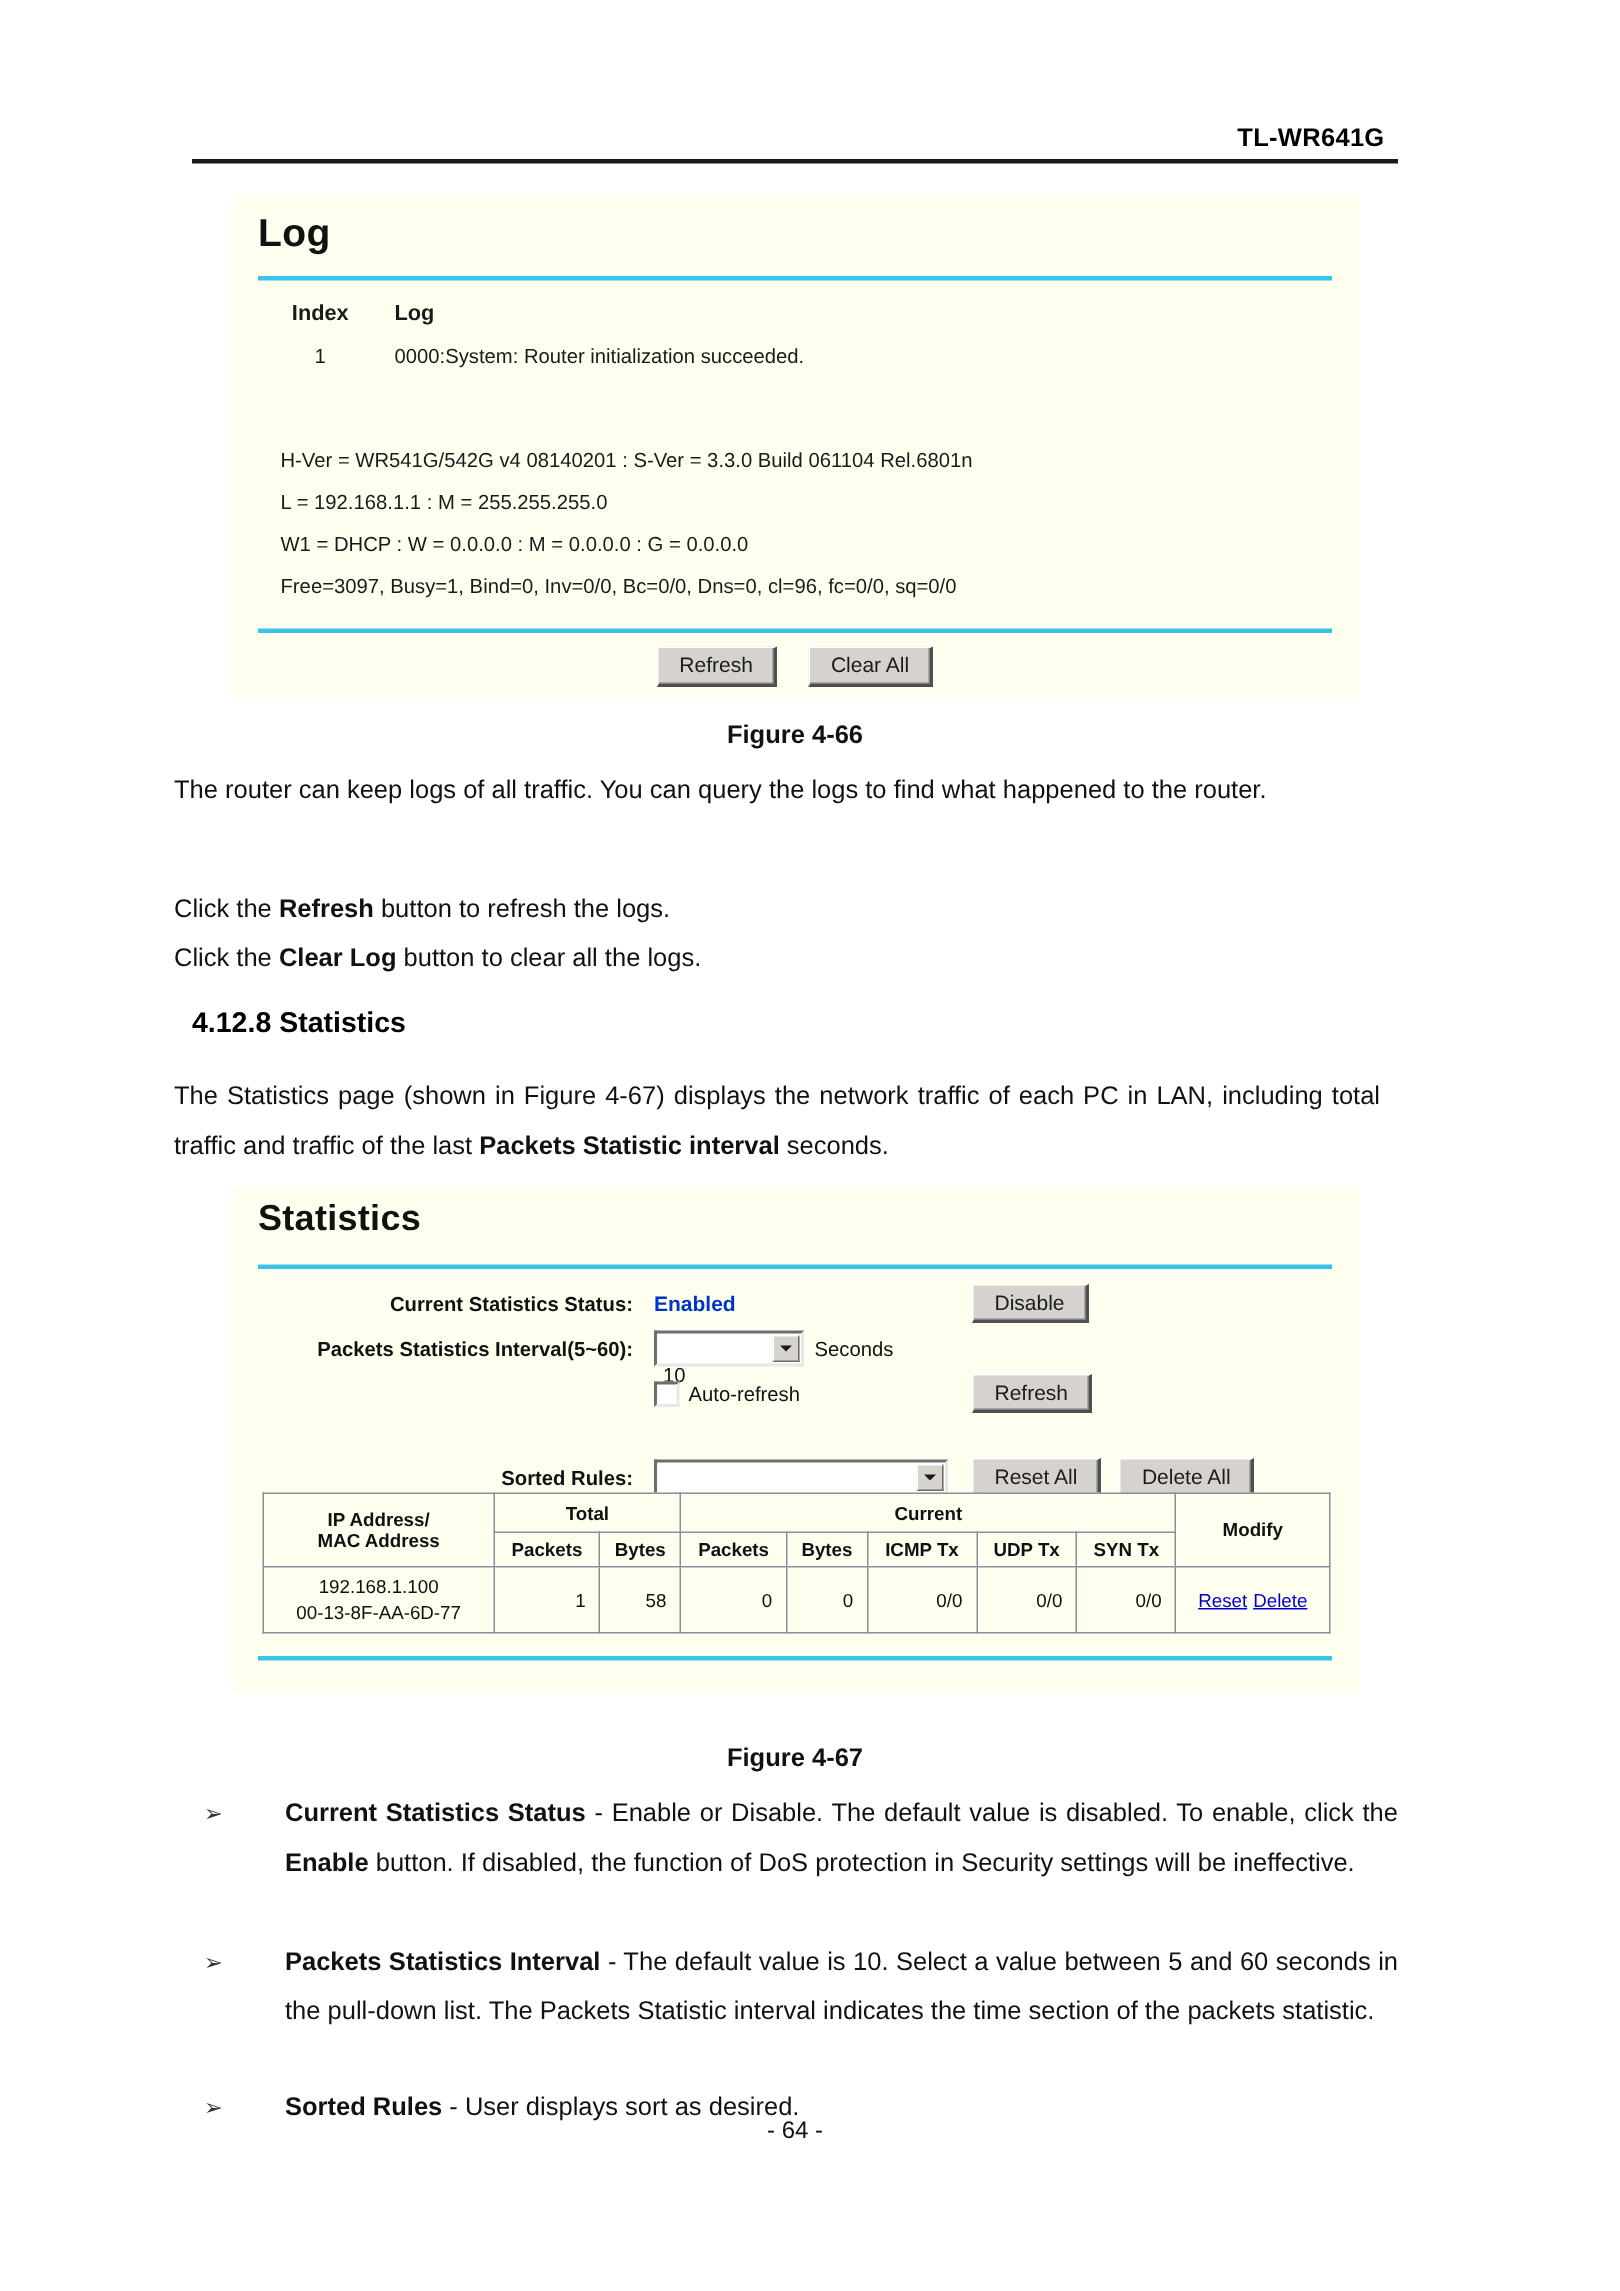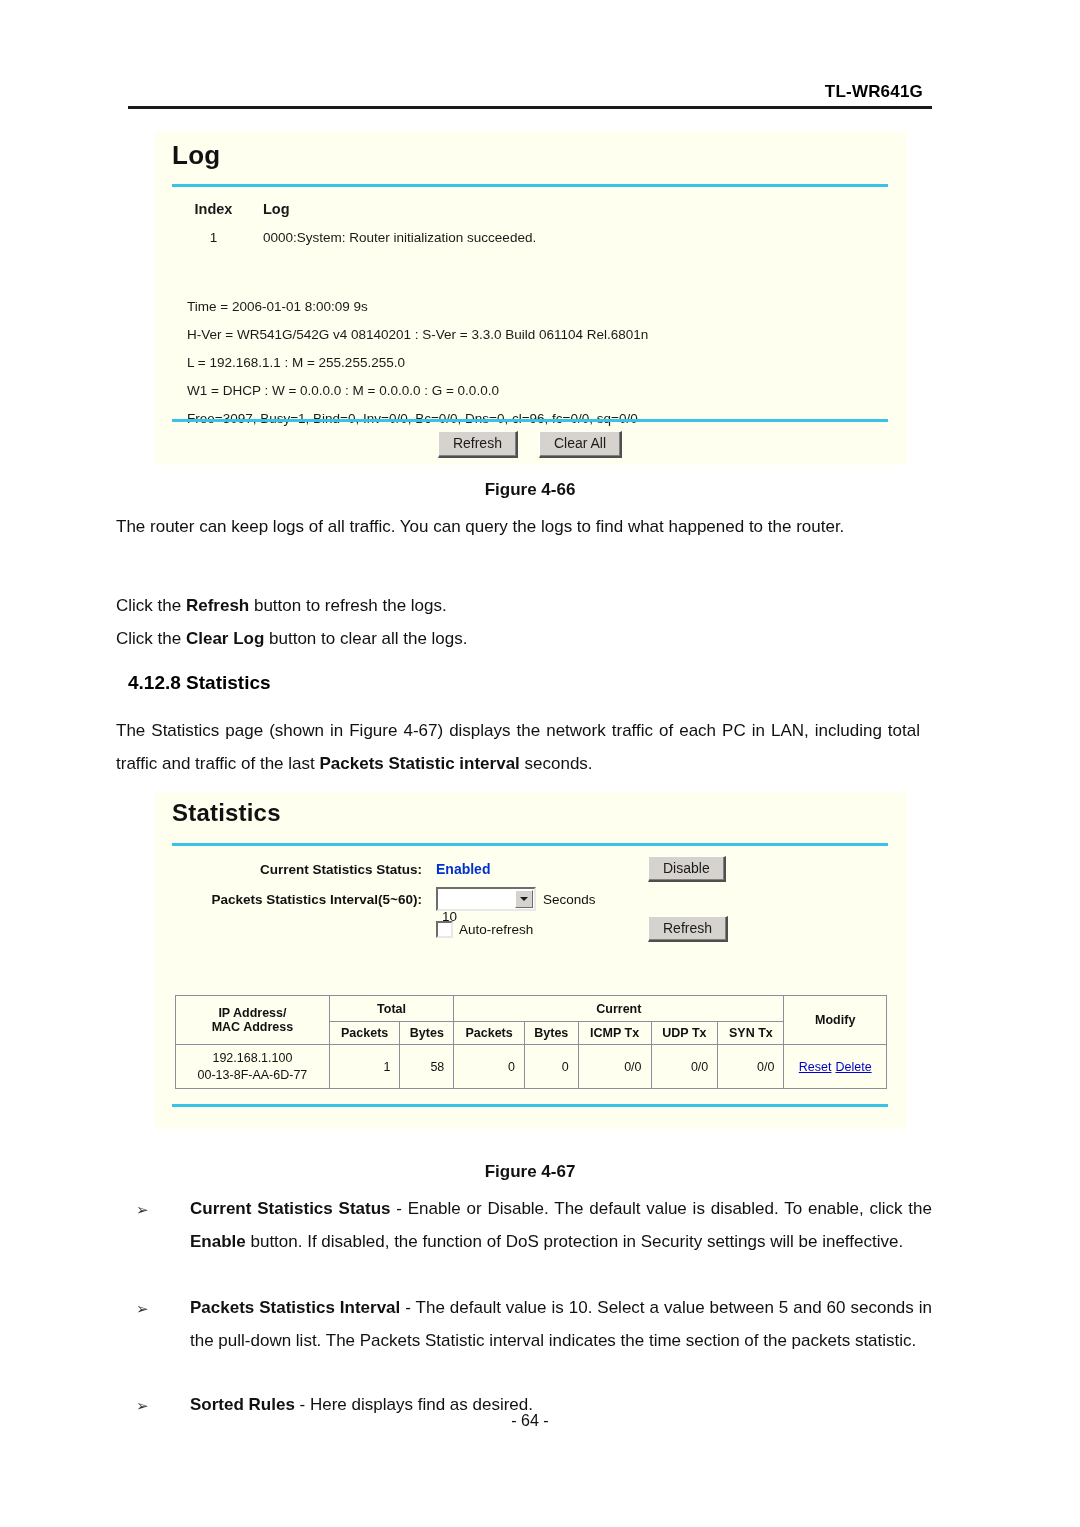--- a/index.html
+++ b/index.html
@@ -377,21 +377,20 @@
       <div class="col-index">Index</div>
       <div class="col-log">Log</div>
     </div>
     <div class="log-row">
       <div class="col-index">1</div>
       <div class="col-log">0000:System: Router initialization succeeded.</div>
     </div>
   </div>
 
   <div class="log-detail">
-    <div>Time = 2006-01-01 8:00:09 9s</div>
     <div>H-Ver = WR541G/542G v4 08140201 : S-Ver = 3.3.0 Build 061104 Rel.6801n</div>
     <div>L = 192.168.1.1 : M = 255.255.255.0</div>
     <div>W1 = DHCP : W = 0.0.0.0 : M = 0.0.0.0 : G = 0.0.0.0</div>
     <div>Free=3097, Busy=1, Bind=0, Inv=0/0, Bc=0/0, Dns=0, cl=96, fc=0/0, sq=0/0</div>
   </div>
 
   <div class="cyan-rule bottom"></div>
   <div class="log-buttons">
     <div class="win-button">Refresh</div>
     <div class="win-button">Clear All</div>
@@ -455,20 +454,35 @@
           <span>Auto-refresh</span>
         </label>
       </div>
       <div class="btn-slot">
         <div class="win-button">Refresh</div>
       </div>
     </div>
 
     <div class="form-row" style="height:26px;"></div>
 
+    <div class="form-row">
+      <div class="form-label">Sorted Rules:</div>
+      <div class="form-value" style="width:200px;">
+        <div class="win-select" id="sorted-select">
+          <span class="sel-text">Sorted by IP Address</span>
+          <span class="sel-arrow">
+              <i></i>
+            </span>
+        </div>
+      </div>
+      <div class="btn-slot" style="padding-left:12px;">
+        <div class="win-button">Reset All</div>
+        <div class="win-button">Delete All</div>
+      </div>
+    </div>
   </div>
 
   <table class="stats-table">
     <thead>
       <tr class="grp">
         <th rowspan="2" class="tall">
           <div>IP Address/</div>
           <div>MAC Address</div>
         </th>
         <th colspan="2">Total</th>
@@ -515,16 +529,16 @@
   <span class="bullet-text"><b>Current Statistics Status</b><span> - Enable or Disable. The default value is disabled. To enable, click the </span><b>Enable</b><span> button. If disabled, the function of DoS protection in Security settings will be ineffective.</span></span>
 </div>
 
 <div class="bullet-item" style="top:1291px;">
   <span class="arrow">➢</span>
   <span class="bullet-text"><b>Packets Statistics Interval</b><span> - The default value is 10. Select a value between 5 and 60 seconds in the pull-down list. The Packets Statistic interval indicates the time section of the packets statistic.</span></span>
 </div>
 
 <div class="bullet-item" style="top:1388px;">
   <span class="arrow">➢</span>
-  <span class="bullet-text" style="text-align-last:left;"><b>Sorted Rules</b><span> - Here displays find as desired.</span></span>
+  <span class="bullet-text" style="text-align-last:left;"><b>Sorted Rules</b><span> - User displays sort as desired.</span></span>
 </div>
 
 <div class="page-number" style="top:1412px;">- 64 -</div>
 
 </body></html>

